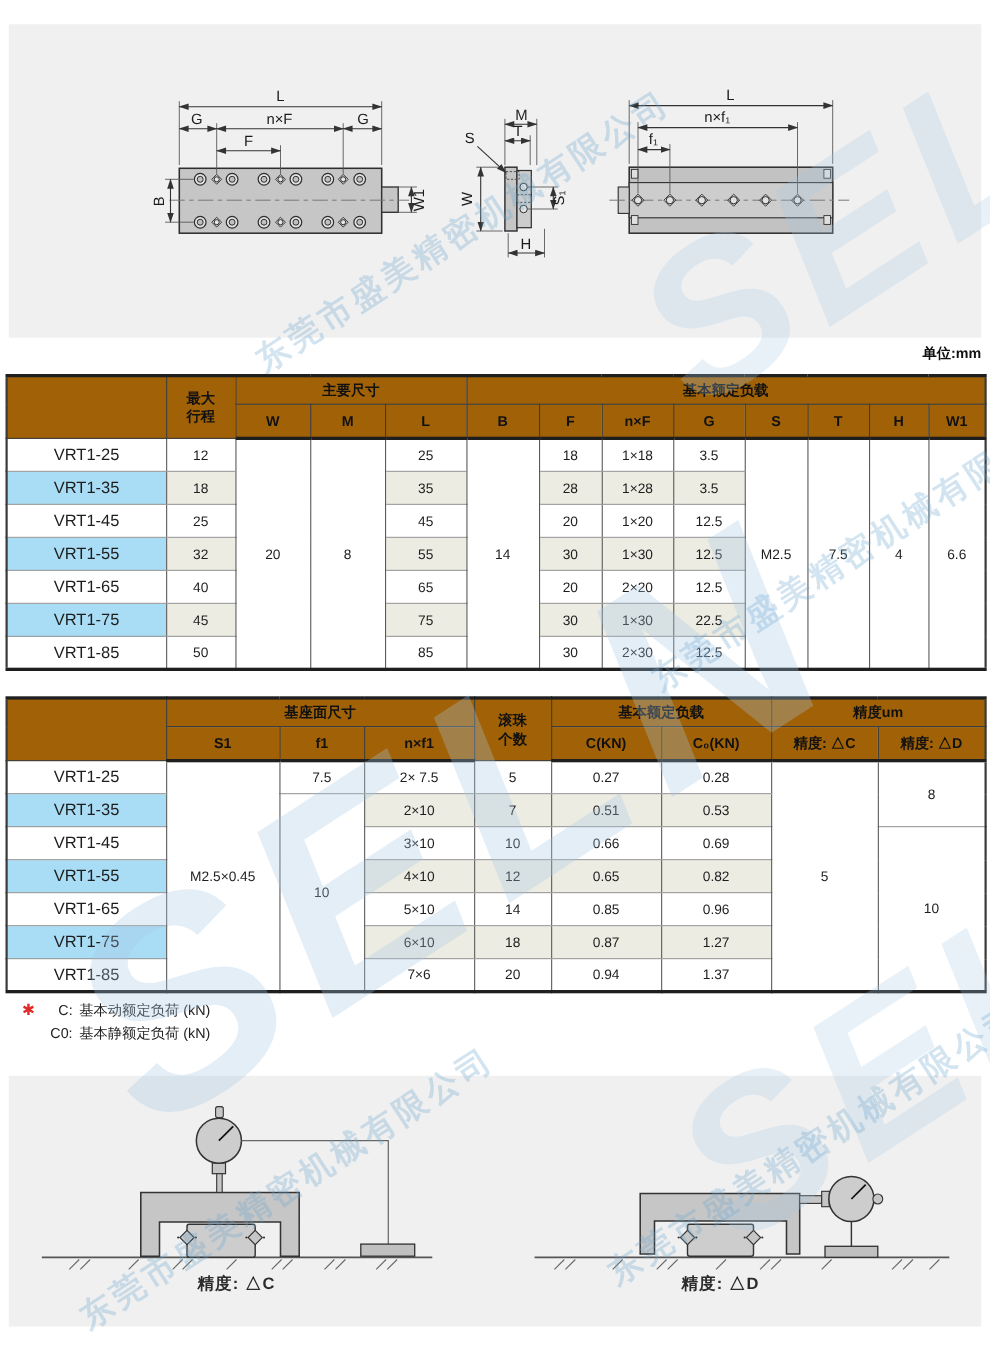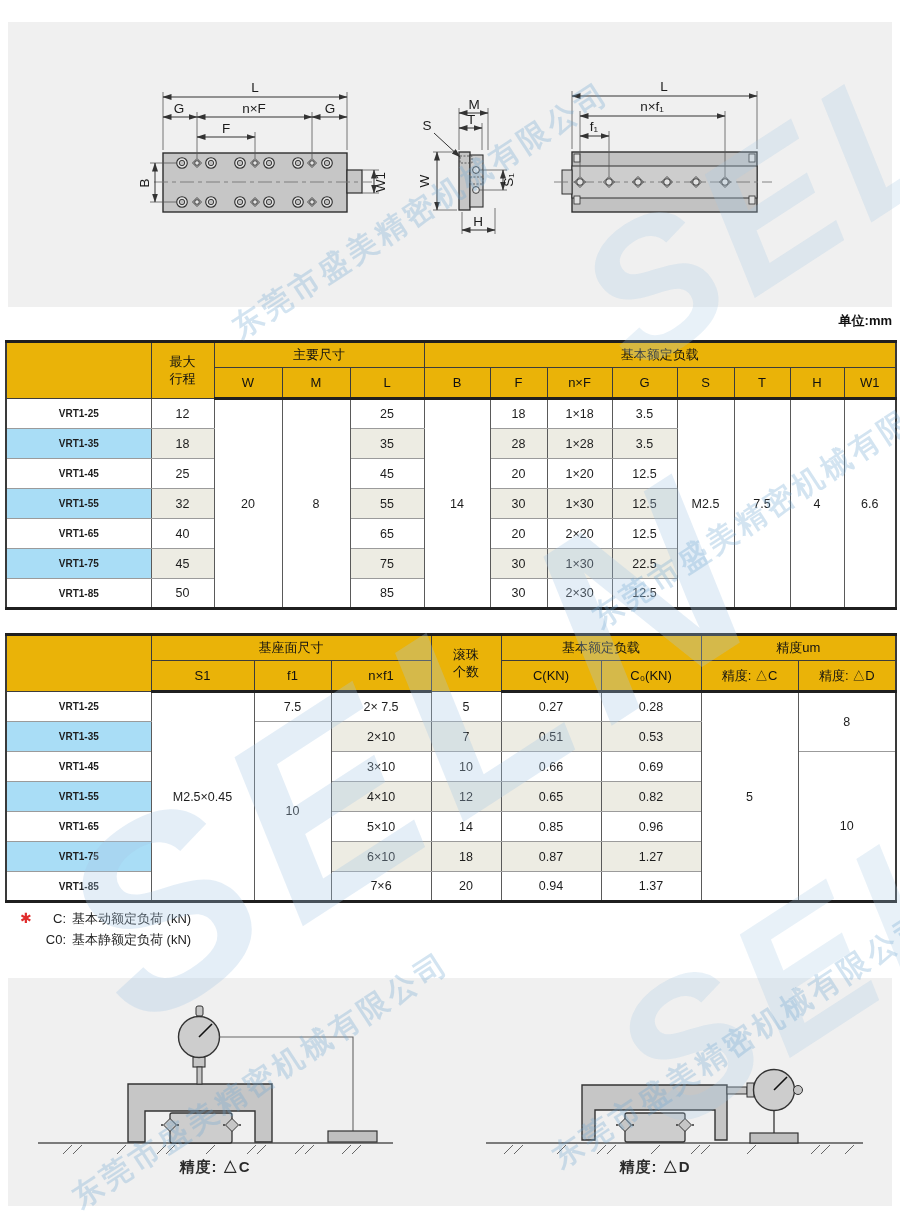--- a/index.html
+++ b/index.html
@@ -9,30 +9,30 @@
   .panel-top{left:8px;top:22px;width:884px;height:285px;}
   .panel-bottom{left:8px;top:978px;width:884px;height:228px;}
   svg{display:block;}
   svg text{font-family:"Liberation Sans",sans-serif;font-size:13.5px;fill:#1b1b1b;}
   .unit-label{position:absolute;left:700px;top:312px;width:192px;text-align:right;
               font-size:13px;font-weight:bold;color:#111;}
   
   table.t{position:absolute;border-collapse:collapse;table-layout:fixed;background:#fff;
           border-top:3px solid #1f1f1f;border-bottom:3px solid #1f1f1f;
           border-left:2px solid #3a3a3a;border-right:2px solid #3a3a3a;z-index:2;}
-  table.t th{background:#eab308;border:1px solid #3c3c3c;font-size:13px;font-weight:normal;
+  table.t th{background:#a16207;border:1px solid #3c3c3c;font-size:13px;font-weight:bold;
              color:#111;padding:2px 1px;text-align:center;}
   table.t thead tr:last-child th{border-bottom:3px solid #1f1f1f;}
   table.t thead tr.h1{height:26px;}
   table.t thead tr.h2{height:31px;}
   table.t tbody tr{height:30px;}
   table.t td{border-left:1px solid #5a5a5a;border-right:1px solid #5a5a5a;
              border-top:1px solid #9b9b9b;border-bottom:1px solid #9b9b9b;
              text-align:center;font-size:12.5px;padding:0 2px;background:#fff;}
-  table.t td.m{font-weight:bold;font-size:10px;}
+  table.t td.m{font-weight:normal;font-size:15px;}
   table.t tr.hl td.m{background:#a9ddf6;}
   table.t tr.hl td.d{background:#edece3;}
   .wrapth{display:inline-block;width:2.15em;line-height:1.25;}
   
   .notes{position:absolute;left:20px;top:908px;font-size:13px;line-height:21px;color:#222;z-index:2;}
   .notes .row{display:flex;align-items:baseline;}
   .notes .star{color:#e02b2b;width:18px;font-size:14px;}
   .notes .key{width:28px;text-align:right;margin-right:6px;}
   
   .caption{position:absolute;width:180px;text-align:center;font-size:15px;font-weight:600;

